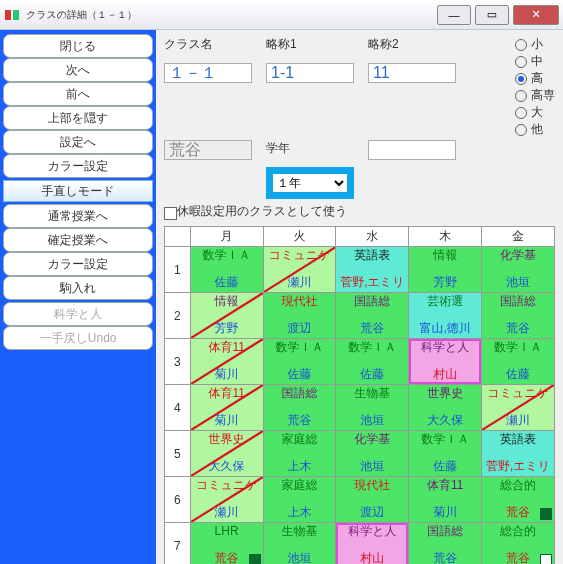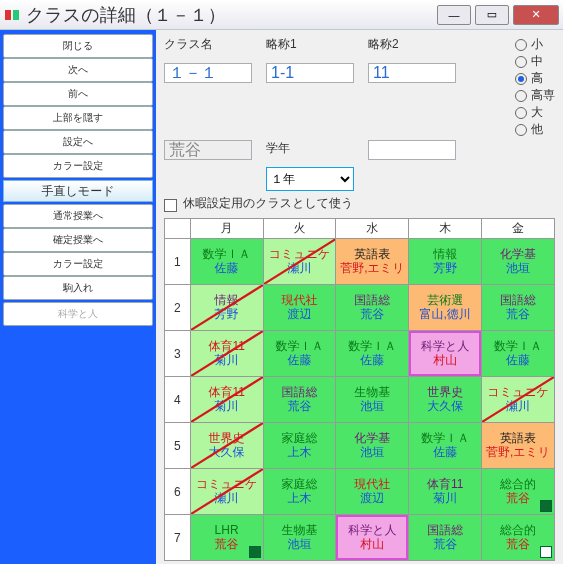--- a/index.html
+++ b/index.html
@@ -1,49 +1,49 @@
 <!DOCTYPE html>
 <html><head>
 <meta charset="utf-8">
 <style>
 *{box-sizing:border-box;margin:0;padding:0;font-family:"Meiryo UI","MS PGothic",sans-serif}
 body{background:#fff;width:563px;height:564px;overflow:hidden}
 .titlebar{height:30px;background:linear-gradient(#fff,#e8e8f0);display:flex;align-items:center;padding:0 4px;border-bottom:1px solid #bcc}
 .titlebar .ico{width:16px;height:16px;margin-right:6px;display:inline-flex}
-.titlebar .ttl{font-size:18px;color:#333}
+.titlebar .ttl{font-size:10px;color:#333}
 .winbtns{margin-left:auto;display:flex;gap:4px}
 .winbtn{width:34px;height:20px;border:1px solid #888;background:#e9e9ef;border-radius:2px;display:flex;align-items:center;justify-content:center;font-size:11px}
 .winbtn.close{background:#c75050;color:#fff;width:46px}
 .content{display:flex;height:534px}
 .sidebar{width:156px;background:#1b5fff;padding:4px 3px;display:flex;flex-direction:column;gap:2px}
-.sbtn{background:#fff;border:1px solid #9aa;border-radius:2px;height:24px;font-size:10px;color:#333;display:flex;align-items:center;justify-content:center;cursor:pointer}
+.sbtn{background:#fff;border:1px solid #9aa;border-radius:7px;height:24px;font-size:12px;color:#333;display:flex;align-items:center;justify-content:center;cursor:pointer}
 .sbtn.dis{color:#aaa}
 .shead{background:linear-gradient(#fff,#d8ecf8);border:1px solid #7fb7d9;height:22px;font-size:12px;color:#333;display:flex;align-items:center;justify-content:center}
 .sidebar .spacer{flex:1}
 .main{flex:1;padding:6px 8px 8px;background:#f0f0f0}
 .form{display:flex;gap:14px;margin-bottom:4px}
 .fcol{display:flex;flex-direction:column;gap:10px;font-size:12px}
 .fcol label{color:#333}
 .fin{width:88px;height:20px;border:1px solid #abadb3;background:#fff;font-size:16px;padding:1px 4px;color:#2a6cd0}
-.fsel{width:88px;height:24px;border:1px solid #0ea5e9;background:#fff;font-size:12px}
+.fsel{width:88px;height:32px;border:7px solid #0ea5e9;background:#fff;font-size:12px}
 .rads{display:flex;flex-direction:column;gap:0;font-size:12px;color:#333;margin-left:auto}
 .rad{display:flex;align-items:center;gap:4px;height:17px}
 .rad .c{width:12px;height:12px;border:1px solid #666;border-radius:50%;display:inline-flex;align-items:center;justify-content:center}
 .rad.sel .c::after{content:"";width:6px;height:6px;border-radius:50%;background:#2260dd}
-.chk{display:flex;align-items:flex-end;gap:6px;font-size:12px;color:#333;margin:4px 0 6px}
+.chk{display:flex;align-items:flex-end;font-size:12px;color:#333;margin:4px 0 6px}
 .chk .b{width:13px;height:13px;border:1px solid #666;background:#fff}
 table{border-collapse:collapse;width:100%;background:#fff}
 th,td{border:1px solid #999;font-size:12px;text-align:center}
 th{background:#fff;height:20px;font-weight:normal;color:#333}
 td.row{width:26px;color:#333;background:#fff}
 td.cell{height:46px;padding:0;vertical-align:top;position:relative;width:74px}
-.cc{height:100%;display:flex;flex-direction:column;justify-content:center;line-height:1.15;position:relative;padding:2px 1px}
+.cc{height:100%;display:flex;flex-direction:column;justify-content:space-between;line-height:1.15;position:relative;padding:2px 1px}
 .cc .s{font-size:12px}
 .cc .t{font-size:12px}
-.g{background:#4de567}.lg{background:#b0f7a0}.y{background:#fdba74}.p{background:#f2a6e6}
+.g{background:#4de567}.lg{background:#b0f7a0}.y{background:#5eead4}.p{background:#f2a6e6}
 .subj-r{color:#d8141e}.subj-b{color:#701a75}.subj-g{color:#0a7a1a}.subj-k{color:#222}.tch-b{color:#1a4fd8}.tch-r{color:#d8141e}
 .diag{position:absolute;left:0;top:0;width:100%;height:100%;pointer-events:none}
 .sq{position:absolute;right:2px;bottom:2px;width:12px;height:12px;border:1px solid #063}
 .sq.dk{background:#0a6b2e}.sq.wt{background:#fff}
 .pborder{outline:2px solid #d84fd8;outline-offset:-2px}
 .dis-in{background:#eee;color:#888}
 </style>
 </head>
 <body>
 
@@ -74,20 +74,21 @@
       </div>
     <div class="shead">手直しモード</div>
     <div id="sb2">
         <div class="sbtn">通常授業へ</div>
         <div class="sbtn">確定授業へ</div>
         <div class="sbtn">カラー設定</div>
         <div class="sbtn">駒入れ</div>
       </div>
     <div id="sb3">
         <div class="sbtn dis">科学と人</div>
+        <div class="sbtn dis">一手戻しUndo</div>
       </div>
     <div class="spacer"></div>
   </div>
 
   <div class="main">
     <div class="form">
       <div class="fcol">
           <label>クラス名</label>
           <input class="fin" value="１－１" style="">
         </div>

